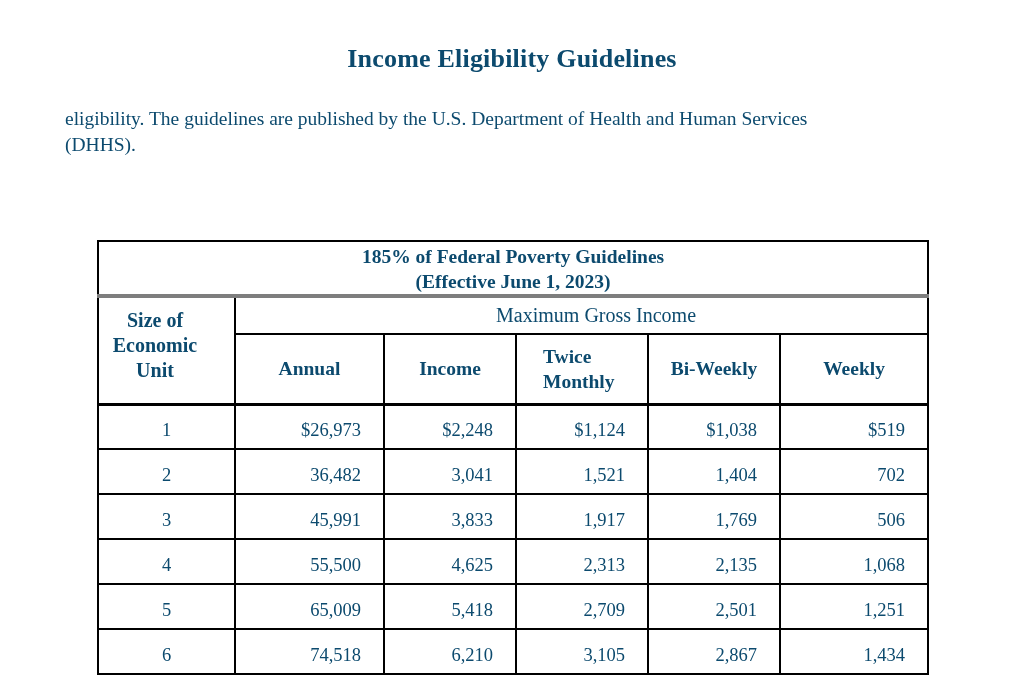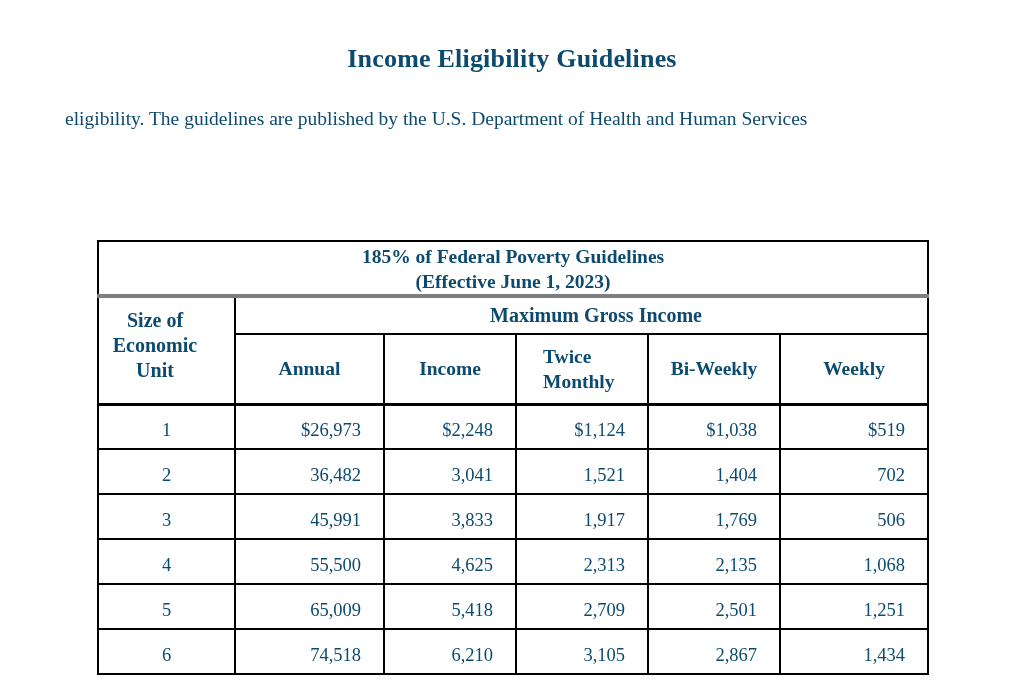--- a/index.html
+++ b/index.html
@@ -60,21 +60,21 @@
     text-align: center;
     font-weight: bold;
     font-size: 20px;
     line-height: 25px;
     padding: 10px 32px 0 9px;
     border-bottom: 3px solid #000000 !important;
   }
   .group-header {
     height: 38px;
     text-align: center;
-    font-weight: bold;
+    font-weight: normal;
     font-size: 20px;
     vertical-align: middle;
     padding-left: 29px;
   }
   .col-header {
     height: 70px;
     text-align: center;
     font-weight: bold;
     font-size: 19.5px;
     line-height: 25px;
@@ -97,20 +97,21 @@
 </style>
 </head>
 <body>
 
 <div class="page">
 
   <h1 class="page-title">Income Eligibility Guidelines</h1>
 
   <div class="intro">
     <div class="intro-line">eligibility. The guidelines are published by the U.S. Department of Health and Human Services</div>
+    <div class="intro-line">(DHHS).</div>
   </div>
 
   <table class="fpg">
     <colgroup>
       <col style="width:137px">
       <col style="width:149px">
       <col style="width:132px">
       <col style="width:132px">
       <col style="width:132px">
       <col style="width:148px">

